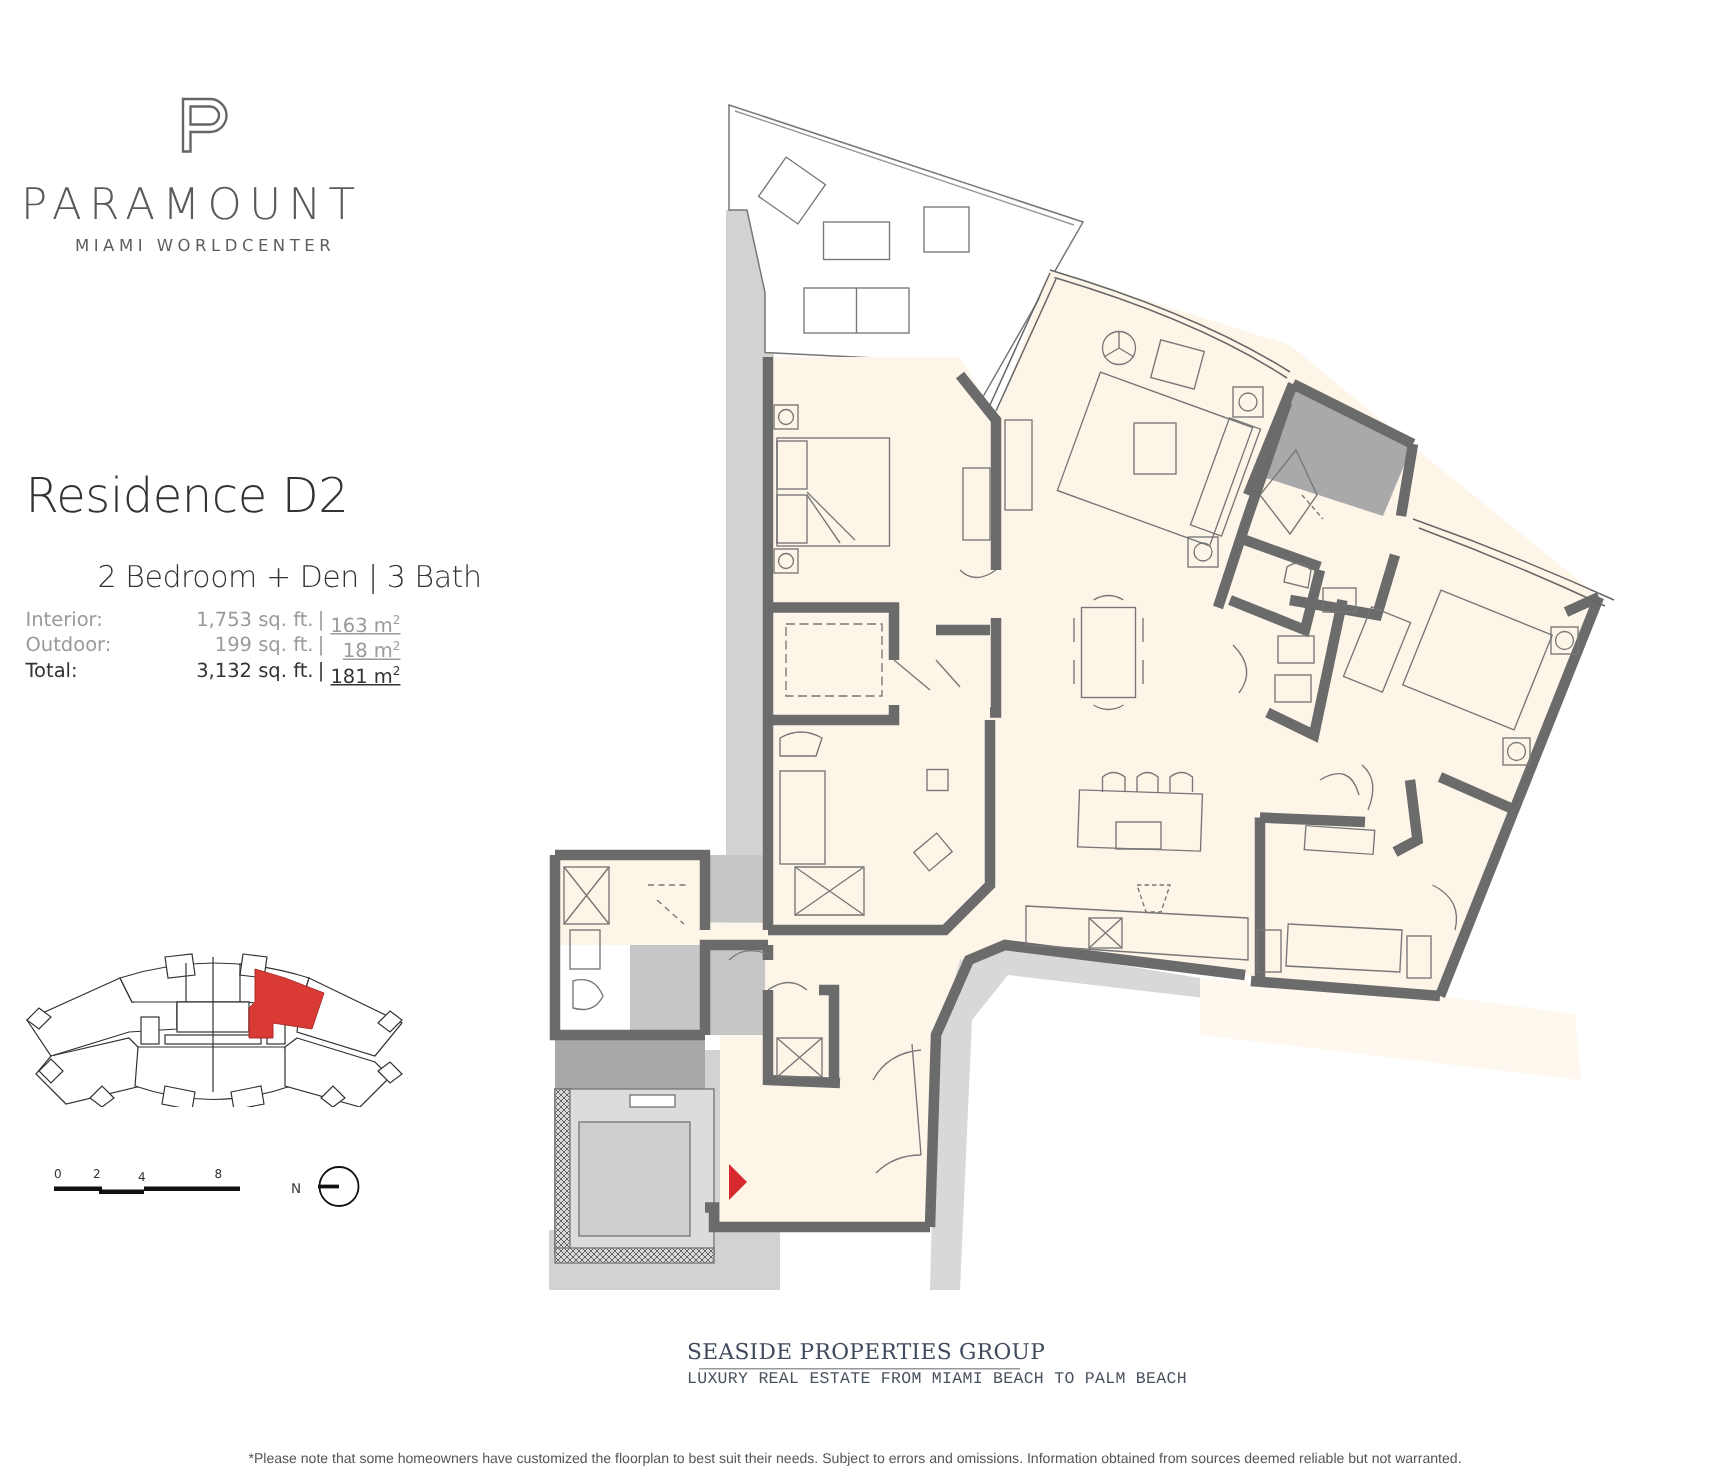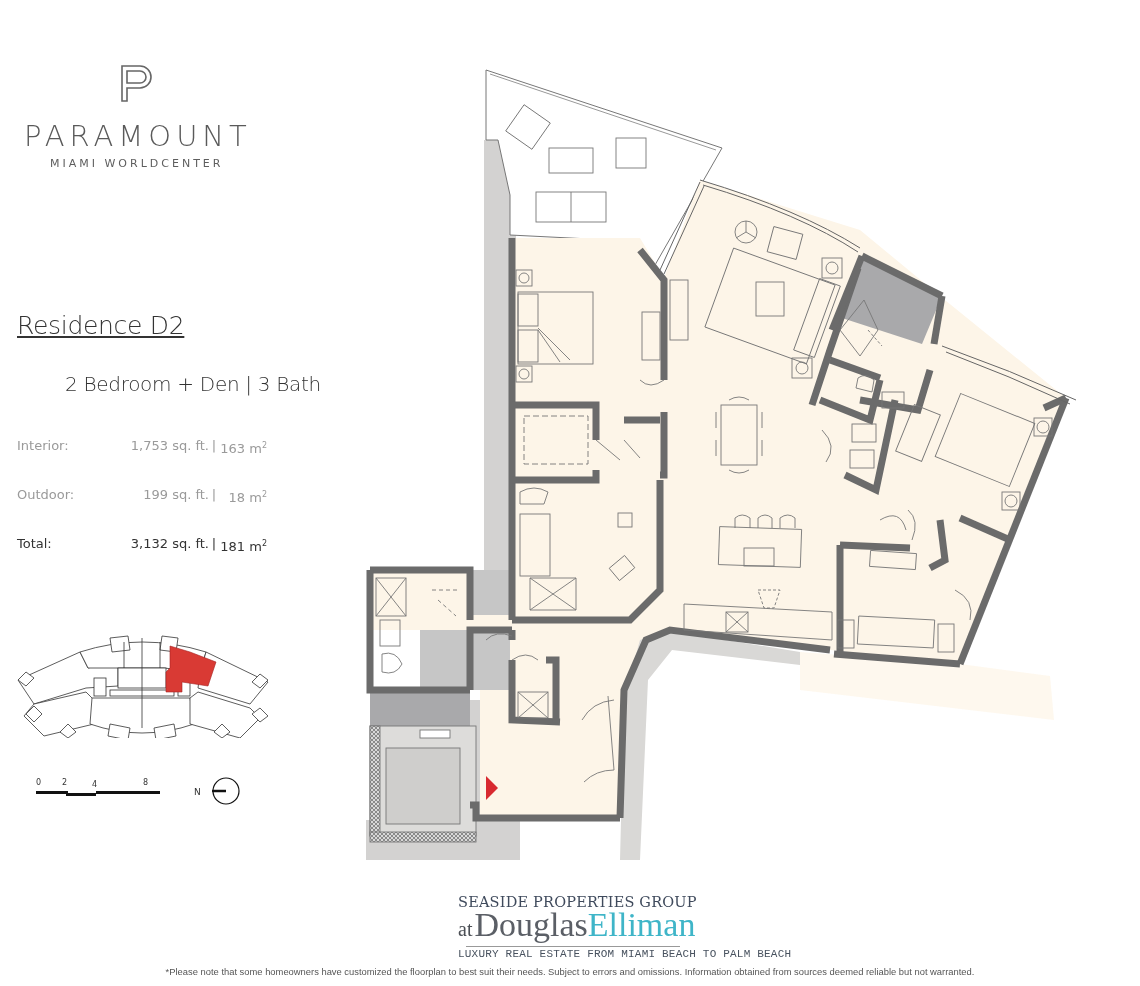--- a/index.html
+++ b/index.html
@@ -1,32 +1,32 @@
 <!DOCTYPE html>
 <html><head>
 <meta charset="utf-8">
 <style>
   html, body { margin: 0; padding: 0; background: #ffffff; }
   body { width: 1140px; height: 986px; position: relative; overflow: hidden; font-family: "Liberation Sans", sans-serif; color: #3a3a3a; }
 
   .logo { position: absolute; left: 0; top: 64px; width: 282px; text-align: center; }
   .logo-mark { position: absolute; left: 118px; top: 0; width: 40px; height: 38px; }
-  .logo-word { position: absolute; left: 24px; top: 55px; font-size: 29px; letter-spacing: 5px; color: #5a5a5a; font-family: "DejaVu Sans", sans-serif; font-weight: 300; }
+  .logo-word { position: absolute; left: 14px; top: 55px; font-size: 29px; letter-spacing: 5px; color: #5a5a5a; font-family: "DejaVu Sans", sans-serif; font-weight: 300; }
   .logo-sub { position: absolute; left: 50px; top: 93px; font-size: 11px; letter-spacing: 3px; color: #5e5e5e; font-family: "DejaVu Sans", sans-serif; }
 
-  .res-title { position: absolute; left: 17px; top: 311px; font-size: 25px; color: #333; font-family: "DejaVu Sans", sans-serif; font-weight: 300; letter-spacing: -0.3px; text-decoration: underline; }
+  .res-title { position: absolute; left: 17px; top: 311px; font-size: 32px; color: #333; font-family: "DejaVu Sans", sans-serif; font-weight: 300; letter-spacing: -0.3px; }
   .res-sub { position: absolute; left: 17px; top: 372px; font-size: 20px; color: #333; font-family: "DejaVu Sans", sans-serif; font-weight: 300; letter-spacing: -0.3px; margin-left: 48px; }
 
   .areas { position: absolute; left: 17px; top: 405px; font-size: 13px; font-family: "DejaVu Sans", sans-serif; }
-  .area-row { display: flex; height: 17px; line-height: 17px; color: #9a9a9a; margin-top: 32px; }
+  .area-row { display: flex; height: 17px; line-height: 17px; color: #9a9a9a; }
   .area-row.total { color: #333; }
   .area-label { width: 82px; }
   .area-sqft { width: 110px; text-align: right; }
   .area-sep { width: 10px; text-align: center; }
-  .area-m2 { width: 48px; text-align: right; }
+  .area-m2 { width: 48px; text-align: right; text-decoration: underline; }
   .area-m2 sup { font-size: 8px; }
 
   .keyplan { position: absolute; left: 14px; top: 628px; width: 256px; height: 110px; }
   .scalebar { position: absolute; left: 34px; top: 775px; width: 130px; height: 30px; }
   .north { position: absolute; left: 190px; top: 776px; width: 60px; height: 30px; }
 
   .plan { position: absolute; left: 360px; top: 64px; width: 720px; height: 806px; }
 
   .brand { position: absolute; left: 458px; top: 894px; width: 230px; text-align: right; }
   .brand-top { font-family: "DejaVu Serif", serif; font-size: 14.5px; color: #3f4a5c; letter-spacing: 0.2px; white-space: nowrap; }
@@ -309,20 +309,17 @@
 
     <path d="M822 430 Q838 446 826 462"></path>
     <path d="M880 520 Q900 508 906 530"></path>
   </g>
 
   <polygon points="486,776 486,800 498,788" fill="#d8292f"></polygon>
 </svg>
 
 <div class="brand">
   <div class="brand-top">SEASIDE PROPERTIES GROUP</div>
-  <div class="brand-mid">
-    <span class="at">at</span><span class="dg">Douglas</span><span class="el">Elliman</span>
-  </div>
   <div class="brand-rule"></div>
   <div class="brand-bot">LUXURY REAL ESTATE FROM MIAMI BEACH TO PALM BEACH</div>
 </div>
 
 <div class="disclaimer">*Please note that some homeowners have customized the floorplan to best suit their needs. Subject to errors and omissions. Information obtained from sources deemed reliable but not warranted.</div>
 
 </body></html>

